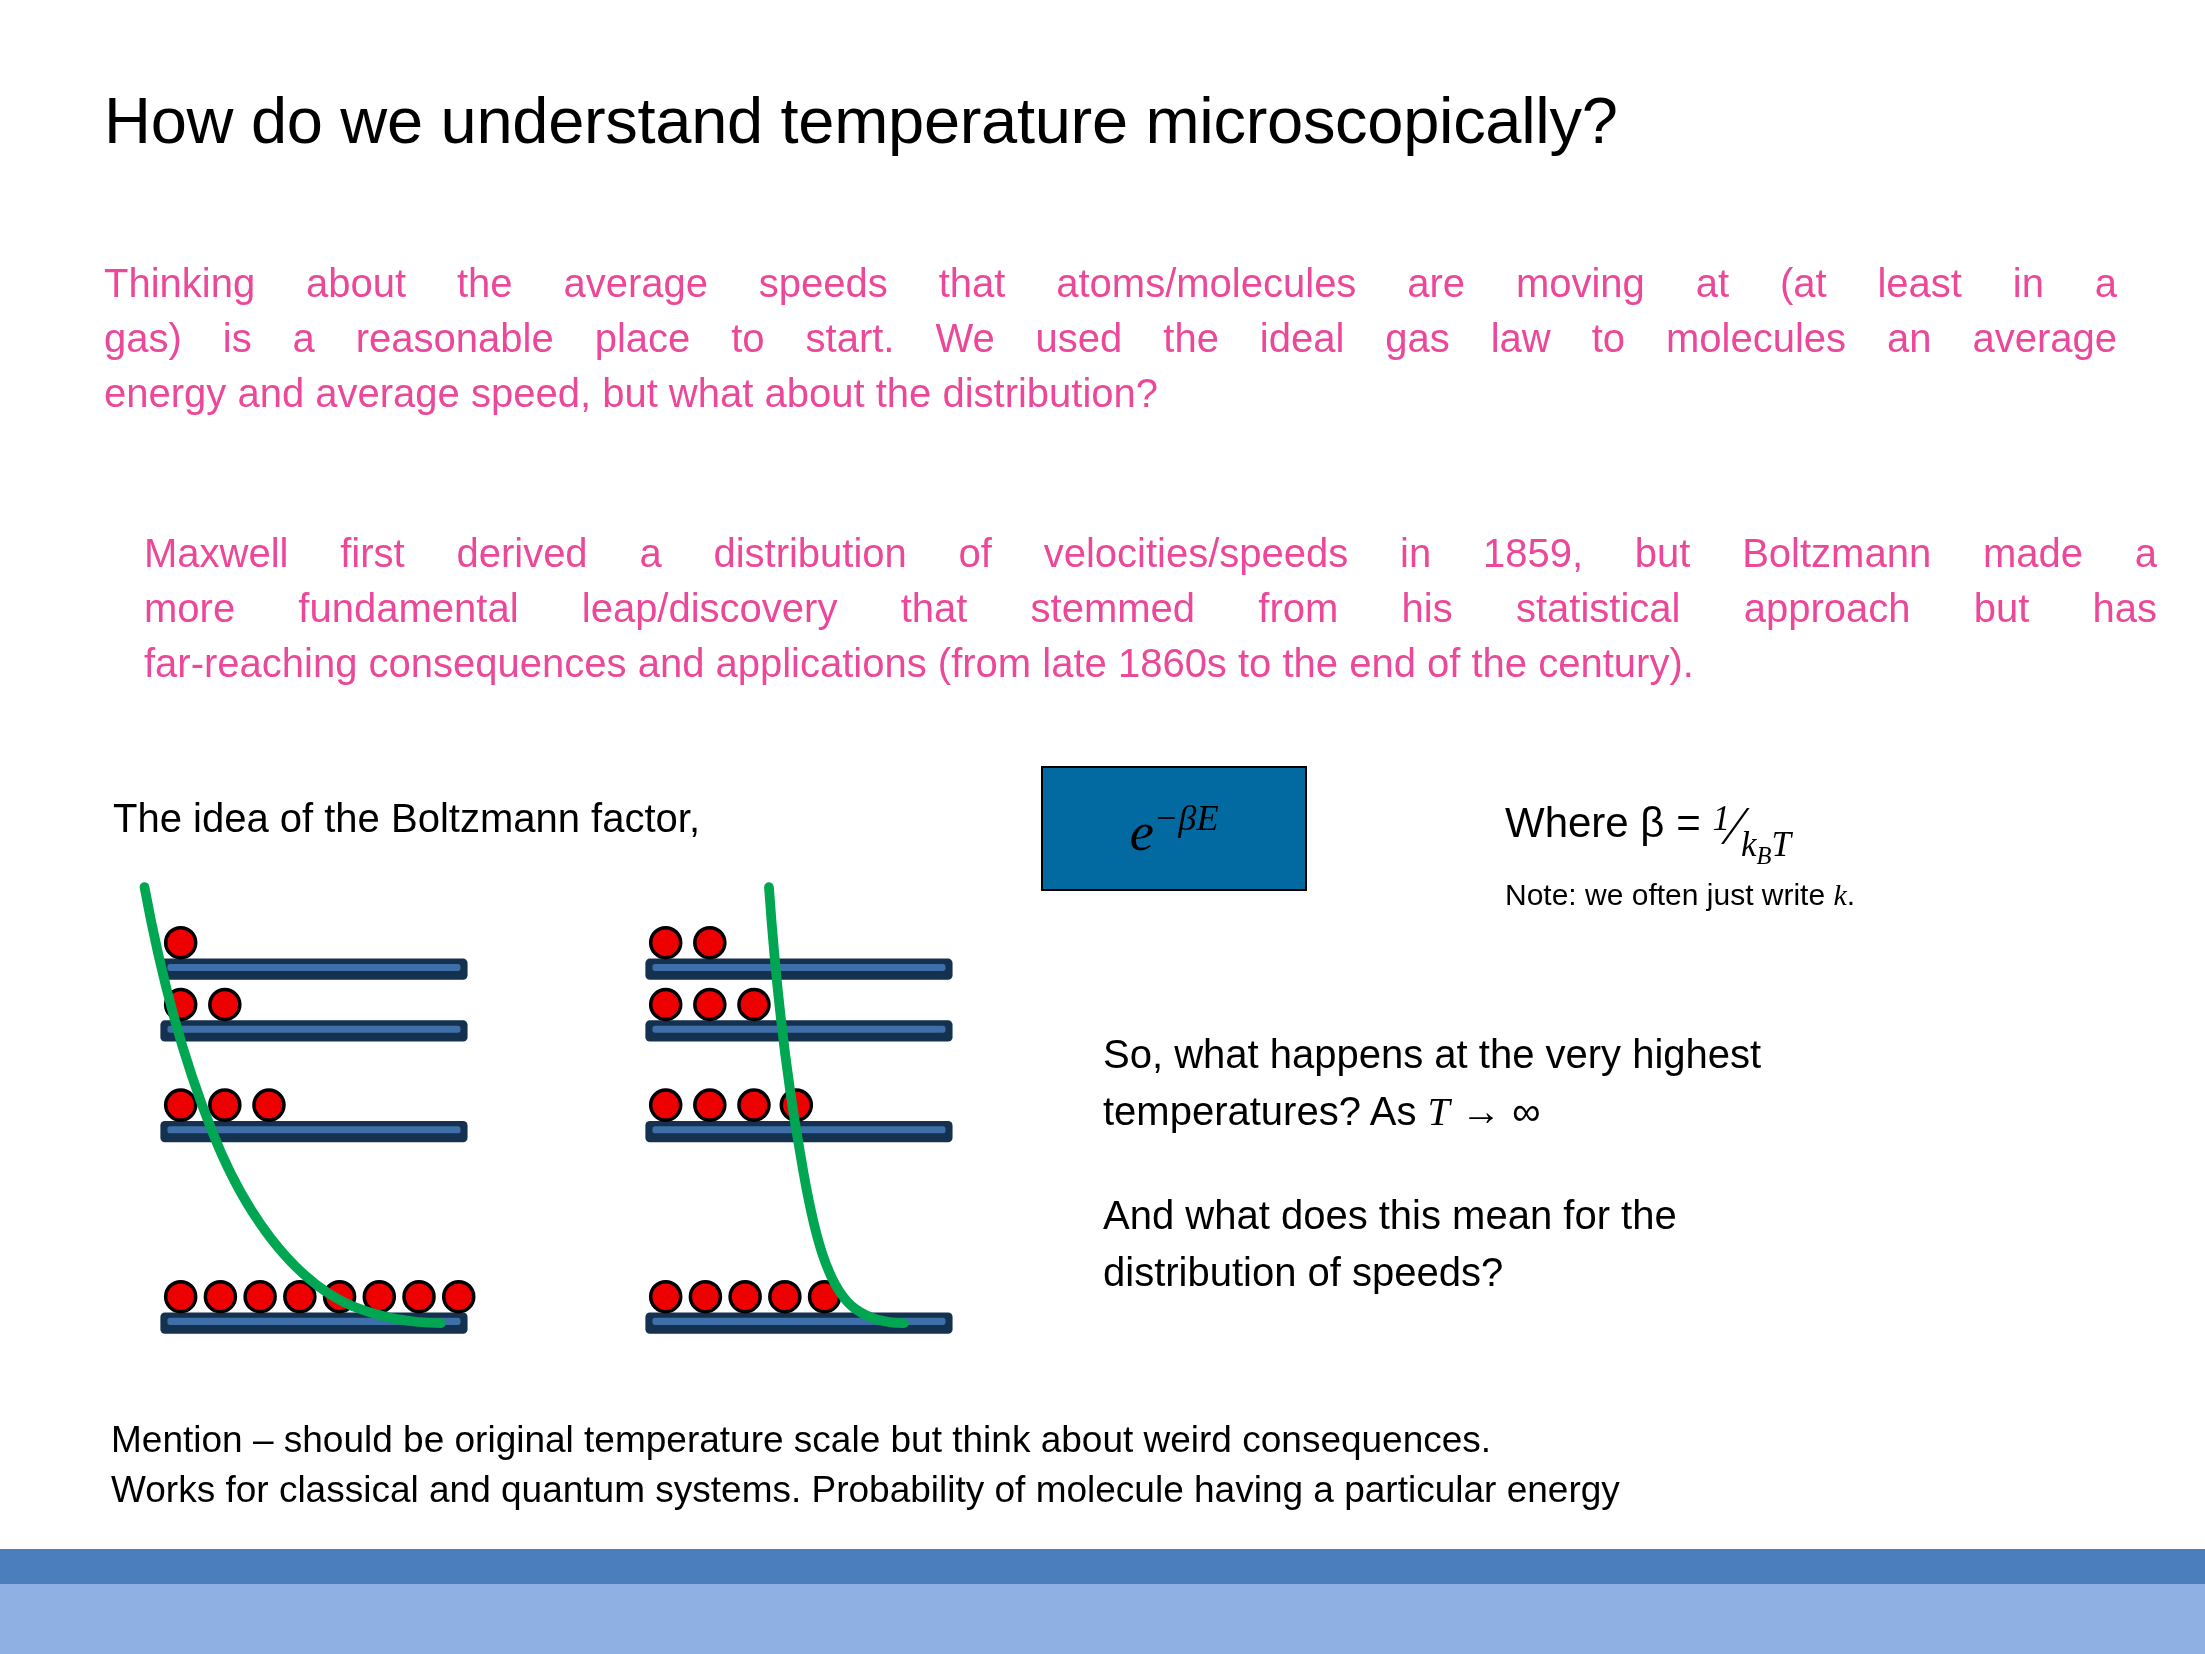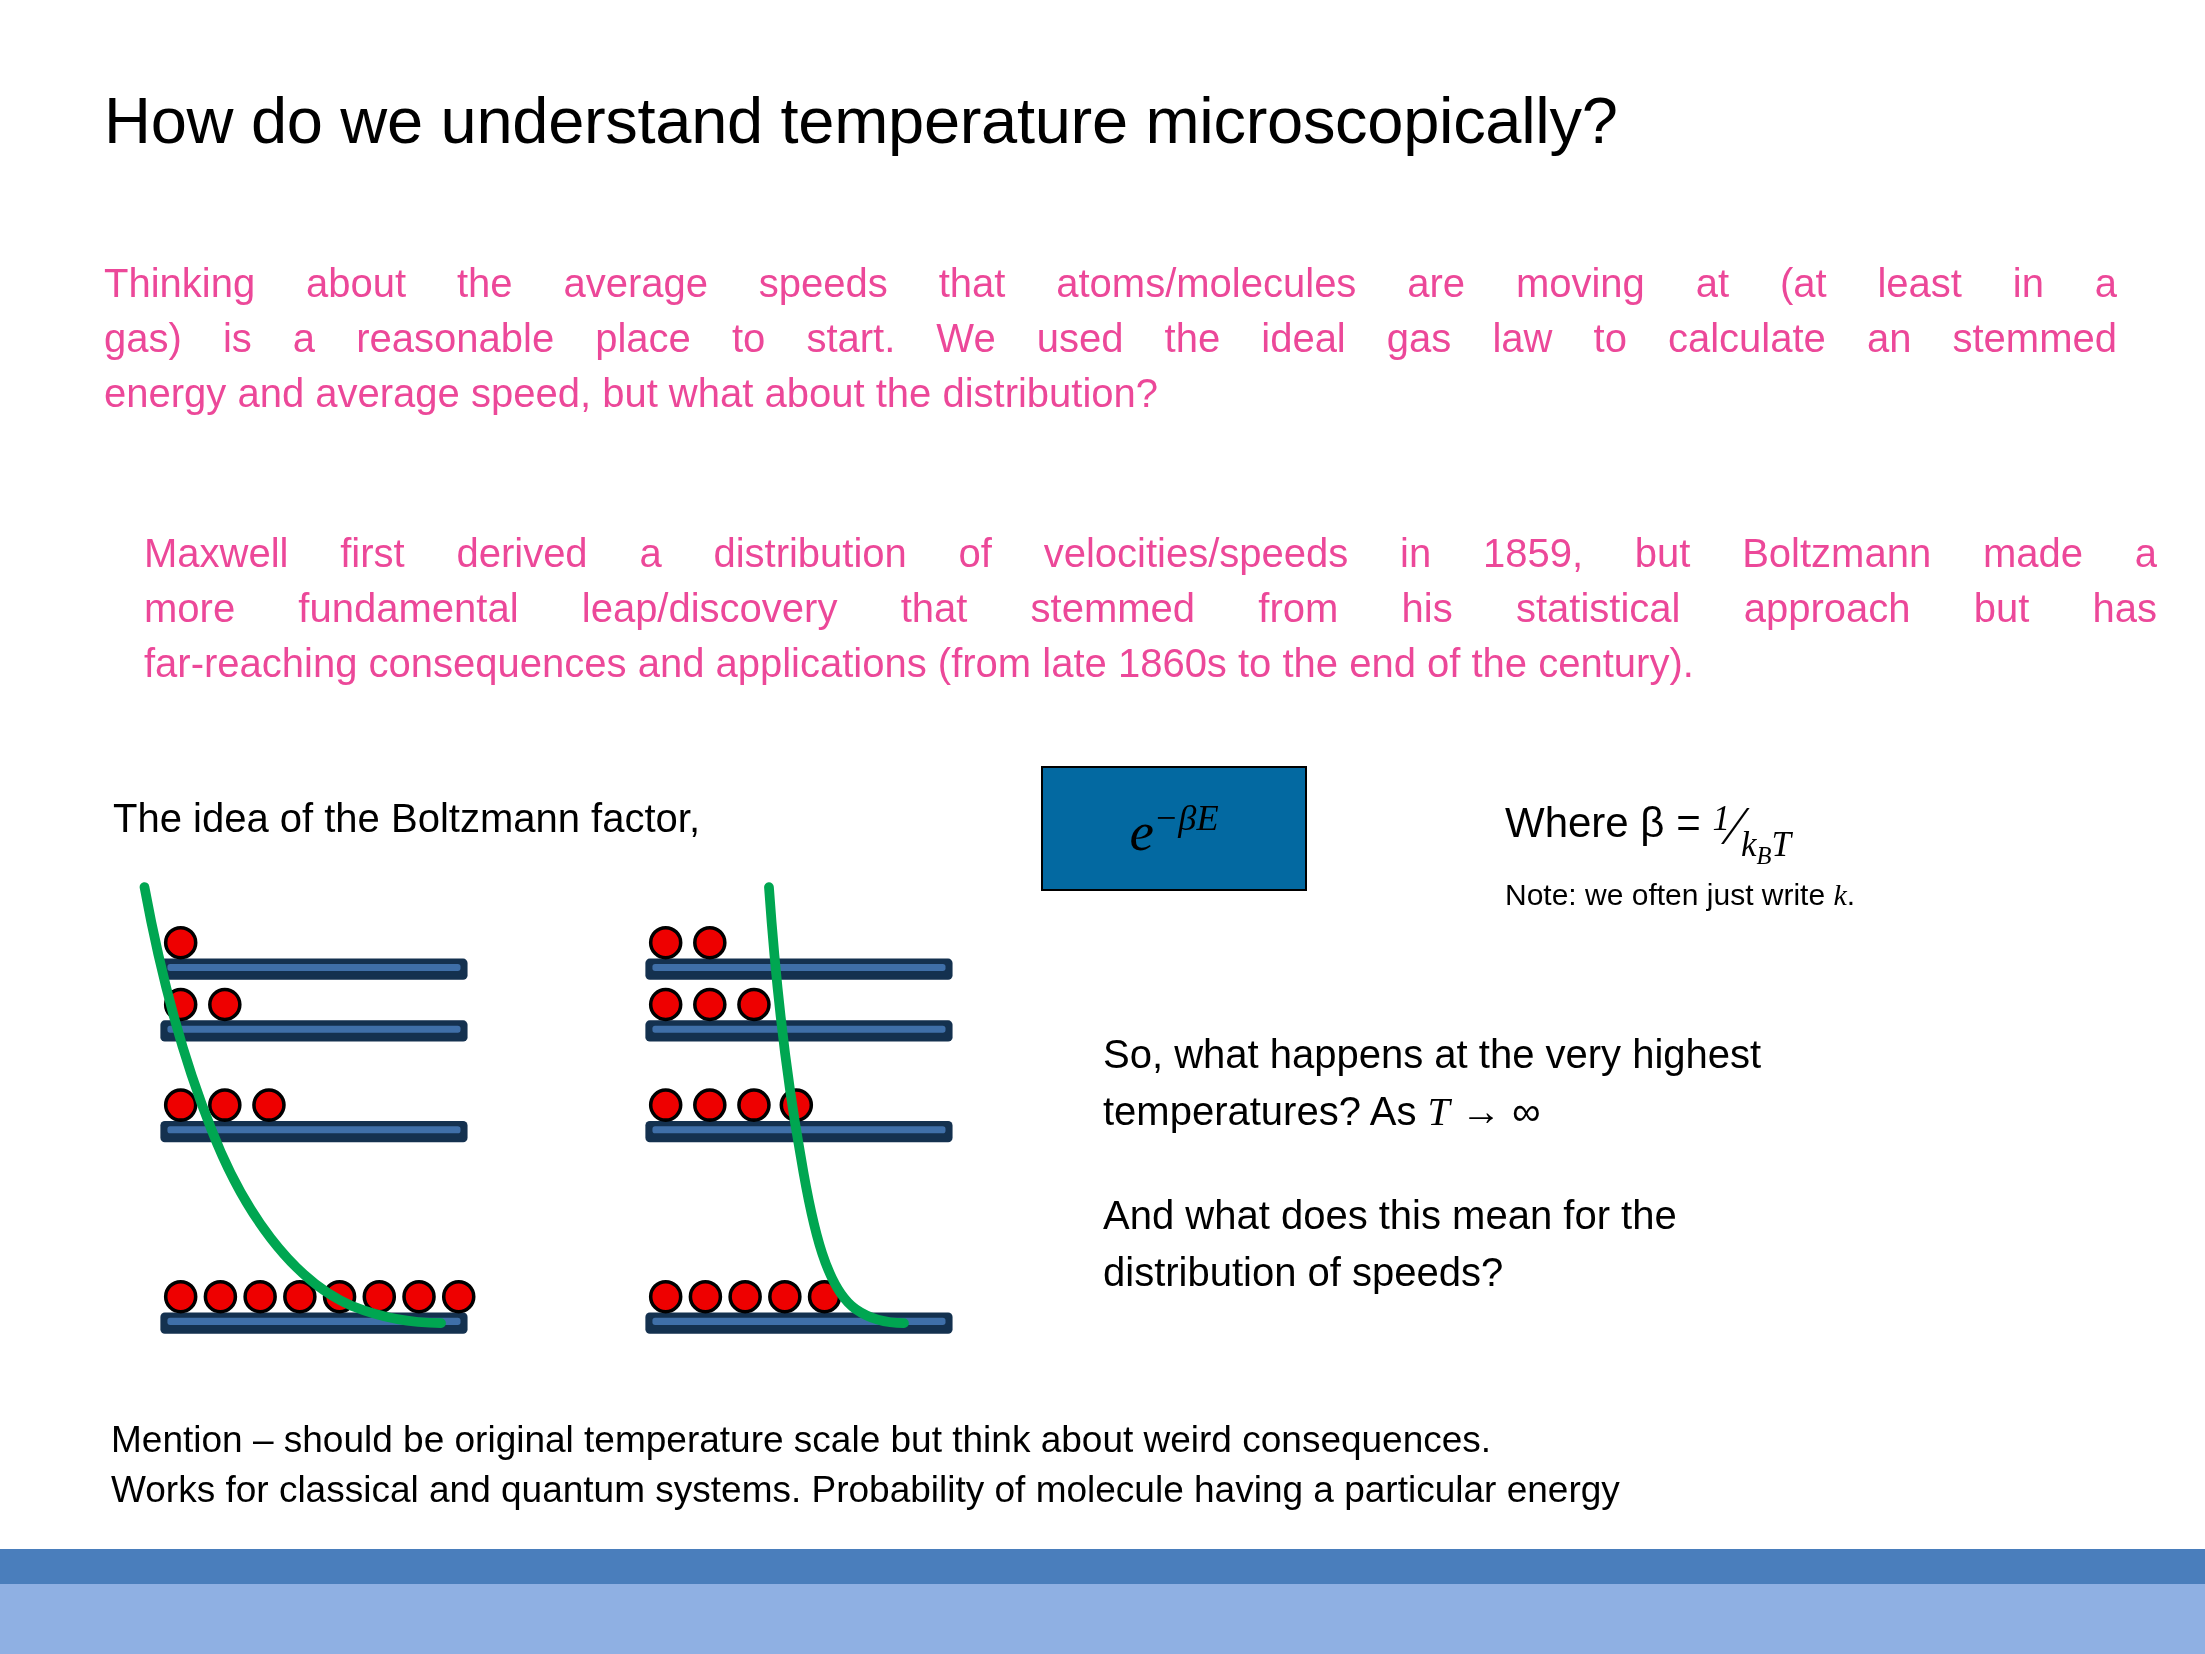--- a/index.html
+++ b/index.html
@@ -206,21 +206,21 @@
 </style>
 </head>
 <body>
 
 <div class="slide">
 
   <div class="title">How do we understand temperature microscopically?</div>
 
   <div class="para para-1">
     <span class="jline">Thinking about the average speeds that atoms/molecules are moving at (at least in a</span>
-    <span class="jline">gas) is a reasonable place to start. We used the ideal gas law to calculate an stemmed</span>
+    <span class="jline">gas) is a reasonable place to start. We used the ideal gas law to molecules an average</span>
     <span class="jline-last">energy and average speed, but what about the distribution?</span>
   </div>
 
   <div class="para para-2">
     <span class="jline">Maxwell first derived a distribution of velocities/speeds in 1859, but Boltzmann made a</span>
     <span class="jline">more fundamental leap/discovery that stemmed from his statistical approach but has</span>
     <span class="jline-last">far-reaching consequences and applications (from late 1860s to the end of the century).</span>
   </div>
 
   <div class="boltz-caption">The idea of the Boltzmann factor,</div>

